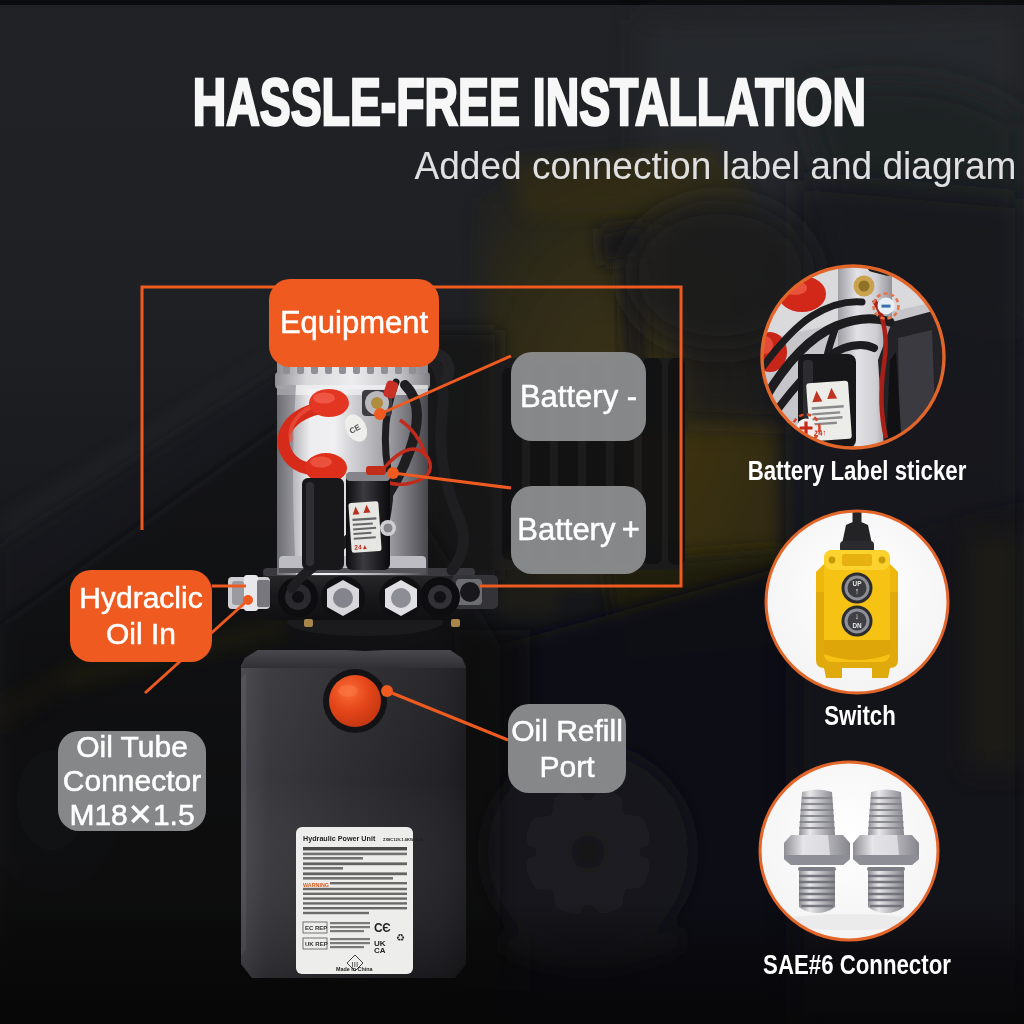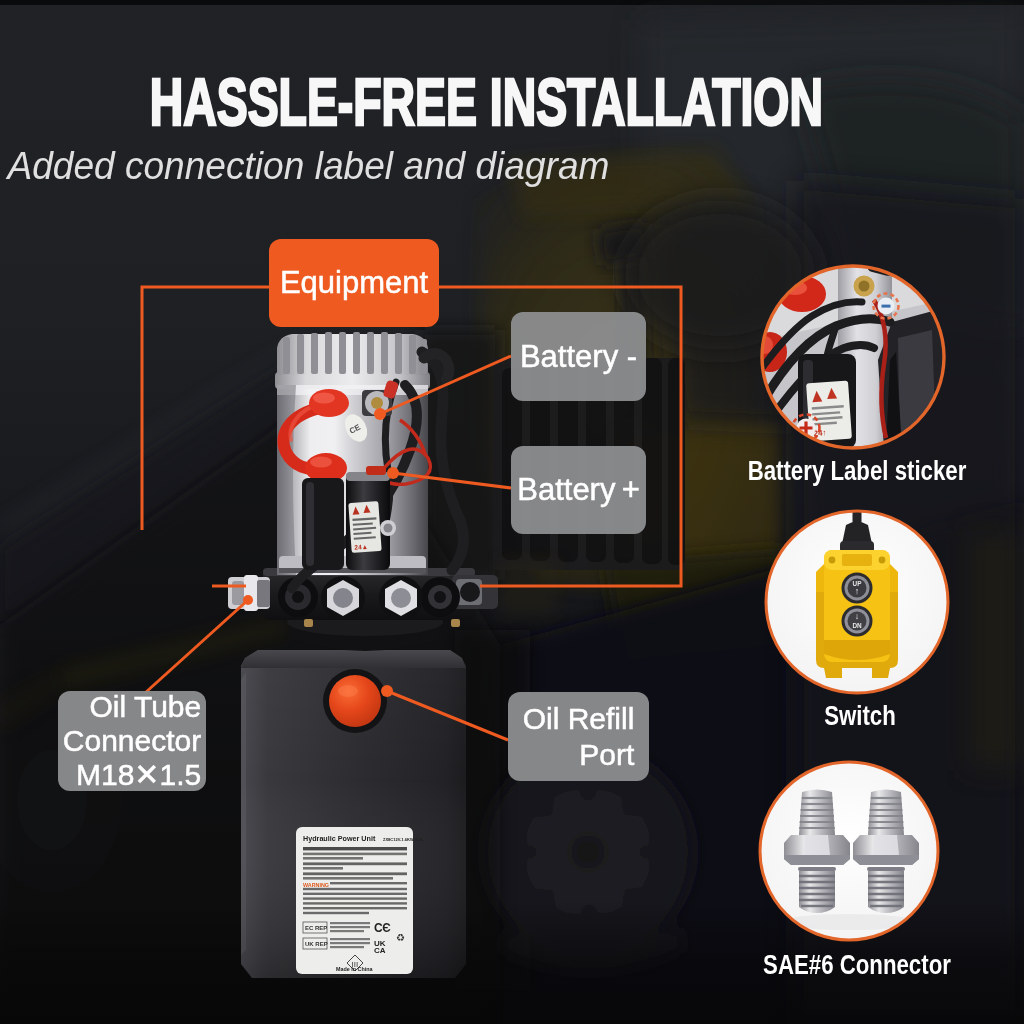--- a/index.html
+++ b/index.html
@@ -1,20 +1,20 @@
 <!DOCTYPE html>
 <html><head>
 <meta charset="utf-8">
 <style>
   html,body{margin:0;padding:0;background:#000;}
   #page{position:relative;width:1024px;height:1024px;overflow:hidden;
         font-family:"Liberation Sans",sans-serif;background:#222428;}
   .abs{position:absolute;}
   .lblbox{position:absolute;display:flex;align-items:center;justify-content:center;
-          text-align:right;color:#fff;border-radius:12px;-webkit-text-stroke:0.5px #fff;}
+          text-align:center;color:#fff;border-radius:21px;margin-top:40px;-webkit-text-stroke:0.5px #fff;}
   .gray{background:rgba(139,140,142,0.96);}
   .orange{background:#ee5a20;}
   .cap{position:absolute;color:#fff;font-weight:bold;font-size:29px;text-align:center;white-space:nowrap;}
 </style>
 </head>
 <body>
 <div id="page">
 
   <svg class="abs" style="left:0;top:0" width="1024" height="1024" viewBox="0 0 1024 1024">
     <defs>
@@ -104,25 +104,25 @@
       <path d="M0,625 L340,382 L500,645 L500,1024 L0,1024 Z" fill="#0c0c0e" opacity="0.5" filter="url(#blur8)"></path>
       <linearGradient id="gndg" x1="0" y1="0" x2="0" y2="1">
         <stop offset="0" stop-color="#070708" stop-opacity="0"></stop>
           <stop offset="0.5" stop-color="#070708" stop-opacity="0.6"></stop>
         <stop offset="1" stop-color="#060607" stop-opacity="0.85"></stop>
       </linearGradient>
       <rect x="0" y="900" width="1024" height="124" fill="url(#gndg)"></rect>
     </g>
   </svg>
 
-  <div class="abs" style="left:0;top:63px;width:1016px;text-align:left;">
+  <div class="abs" style="left:0;top:63px;width:1016px;text-align:right;">
     <div style="display:inline-block;font-weight:bold;font-size:67px;line-height:78px;color:#f7f7f7;
       transform:scaleX(0.692);transform-origin:center;-webkit-text-stroke:2.7px #f7f7f7;">HASSLE-FREE INSTALLATION</div>
   </div>
-  <div class="abs" style="left:0;top:144px;width:1024px;text-align:left;font-style:italic;">
+  <div class="abs" style="left:0;top:144px;width:1024px;text-align:right;">
     <div style="display:inline-block;font-size:38px;line-height:44px;color:#e0e0e0;transform:scaleX(0.976);transform-origin:center;">Added connection label and diagram</div>
   </div>
 
   <svg class="abs" style="left:0;top:0" width="1024" height="1024" viewBox="0 0 1024 1024">
     <g id="pump">
     <defs>
       <linearGradient id="chrome" x1="0" y1="0" x2="1" y2="0">
         <stop offset="0" stop-color="#55555a"></stop>
             <stop offset="0.10" stop-color="#b2b2b7"></stop>
         <stop offset="0.22" stop-color="#eeeef0"></stop>
@@ -344,22 +344,23 @@
       <circle cx="248" cy="600" r="5"></circle>
       <circle cx="380" cy="414" r="6"></circle>
       <circle cx="393" cy="473" r="6"></circle>
       <circle cx="387" cy="691" r="6"></circle>
     </g>
   </svg>
 
   <div class="lblbox orange" style="left:269px;top:239px;width:170px;height:88px;font-size:31px;">Equipment</div>
   <div class="lblbox gray" style="left:511px;top:312px;width:135px;height:89px;font-size:31px;">Battery -</div>
   <div class="lblbox gray" style="left:511px;top:446px;width:135px;height:88px;font-size:31px;">Battery +</div>
+  <div class="lblbox orange" style="left:70px;top:530px;width:142px;height:92px;font-size:30px;line-height:36px;">Hydraclic<br>Oil In</div>
   <div class="lblbox gray" style="left:58px;top:691px;width:148px;height:100px;font-size:30px;line-height:34px;">Oil Tube<br>Connector<br>M18✕1.5</div>
-  <div class="lblbox gray" style="left:508px;top:692px;width:141px;height:89px;font-size:30px;line-height:36px;">Oil Refill<br>Port</div>
+  <div class="lblbox gray" style="left:508px;top:664px;width:118px;height:89px;font-size:30px;line-height:36px;">Oil Refill<br>Port</div>
 
   <svg class="abs" style="left:0;top:0" width="1024" height="1024" viewBox="0 0 1024 1024">
     <g id="circles">
     <defs>
       <clipPath id="cc1">
             <circle cx="853" cy="357" r="91"></circle>
           </clipPath>
       <clipPath id="cc2">
             <circle cx="857" cy="602" r="91"></circle>
           </clipPath>

